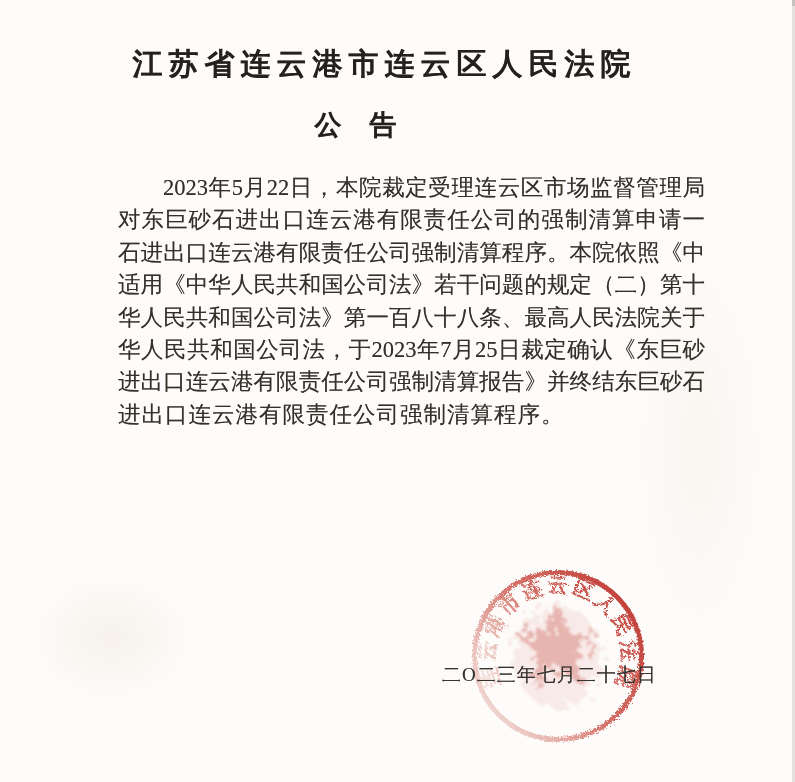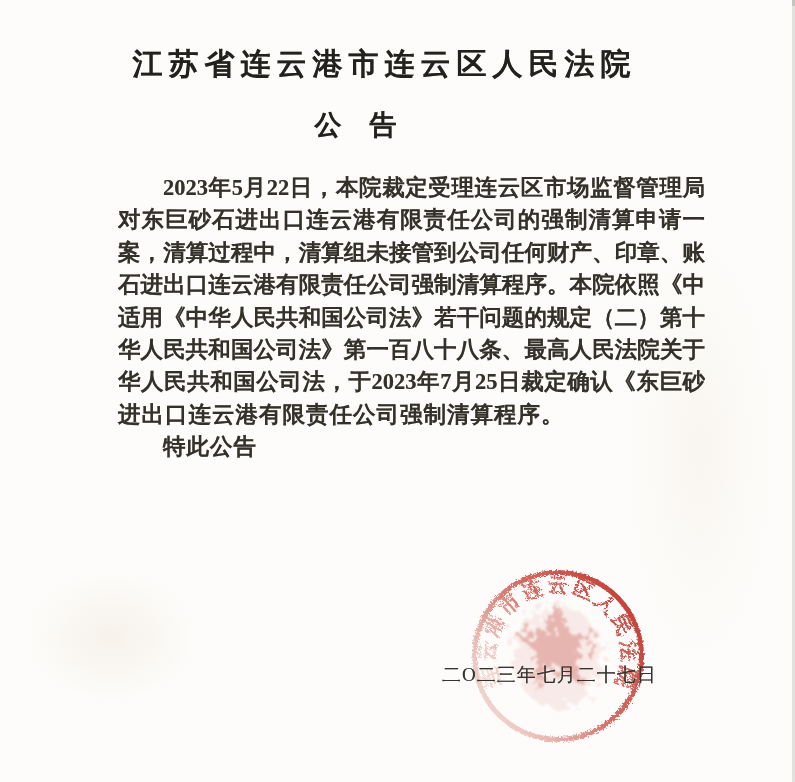--- a/index.html
+++ b/index.html
@@ -61,21 +61,20 @@
     width: 587px;
     z-index: 1;
     font-size: 22.5px;
     color: var(--body-color, #34302a);
     text-shadow: 0 0 0.6px rgba(52,48,42,0.5);
   }
   .bline {
     height: 32.4px;
     line-height: 32.4px;
     white-space: nowrap;
-    font-weight: bold;
   }
   .bline.just {
     white-space: normal;
     text-align: justify;
     text-align-last: justify;
     overflow: hidden;
   }
   .bline.indent { padding-left: 45px; }
   .bline.no-just { letter-spacing: 1px; }
   .date-line {
@@ -113,27 +112,26 @@
 
 <div class="page">
 
   <h1 class="court-name">江苏省连云港市连云区人民法院</h1>
 
   <h2 class="doc-title">公告</h2>
 
   <div class="body-text">
       <div class="bline indent just">2023年5月22日，本院裁定受理连云区市场监督管理局</div>
       <div class="bline just">对东巨砂石进出口连云港有限责任公司的强制清算申请一</div>
-      <div class="bline just">案，清算过程中，清算组未接管到公司任何财产、印章、账</div>
       <div class="bline just">石进出口连云港有限责任公司强制清算程序。本院依照《中</div>
       <div class="bline just">适用《中华人民共和国公司法》若干问题的规定（二）第十</div>
       <div class="bline just">华人民共和国公司法》第一百八十八条、最高人民法院关于</div>
       <div class="bline just">华人民共和国公司法，于2023年7月25日裁定确认《东巨砂石</div>
+      <div class="bline just">进出口连云港有限责任公司强制清算报告》并终结东巨砂石</div>
       <div class="bline no-just">进出口连云港有限责任公司强制清算程序。</div>
-      <div class="bline indent no-just">特此公告</div>
     </div>
 
   <svg class="seal-svg" viewBox="0 0 190 190" xmlns="http://www.w3.org/2000/svg">
     <defs>
       <filter id="rough" x="-20%" y="-20%" width="140%" height="140%">
         <feTurbulence type="fractalNoise" baseFrequency="0.55" numOctaves="2" seed="7" result="n"></feTurbulence>
         <feDisplacementMap in="SourceGraphic" in2="n" scale="5"></feDisplacementMap>
       </filter>
       <filter id="blotch" x="-40%" y="-40%" width="180%" height="180%">
         <feTurbulence type="fractalNoise" baseFrequency="0.12" numOctaves="3" seed="4" result="n"></feTurbulence>

